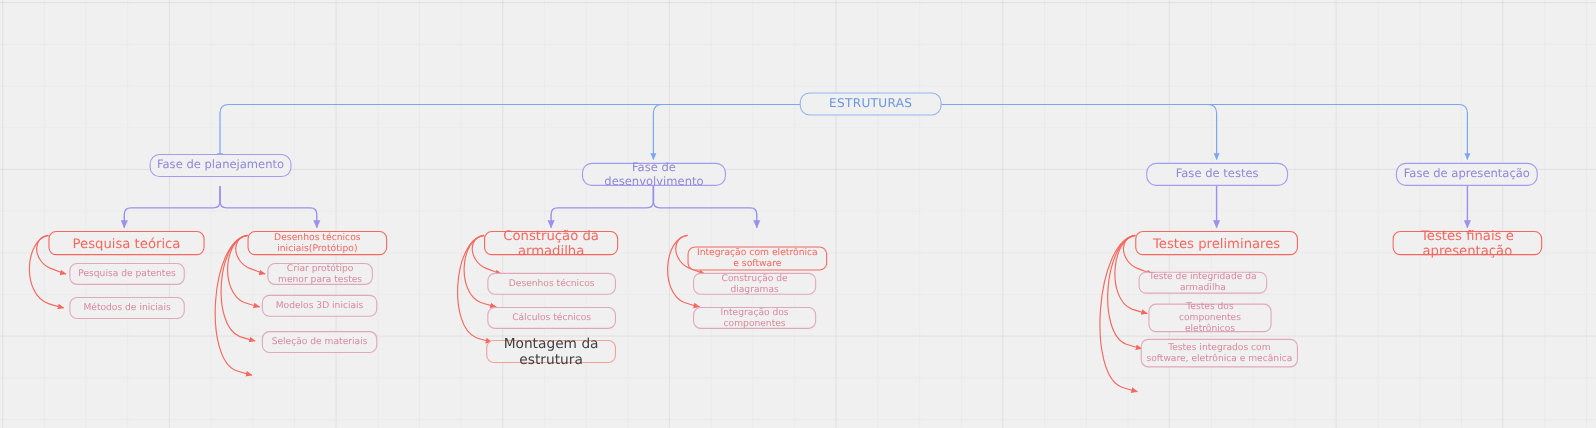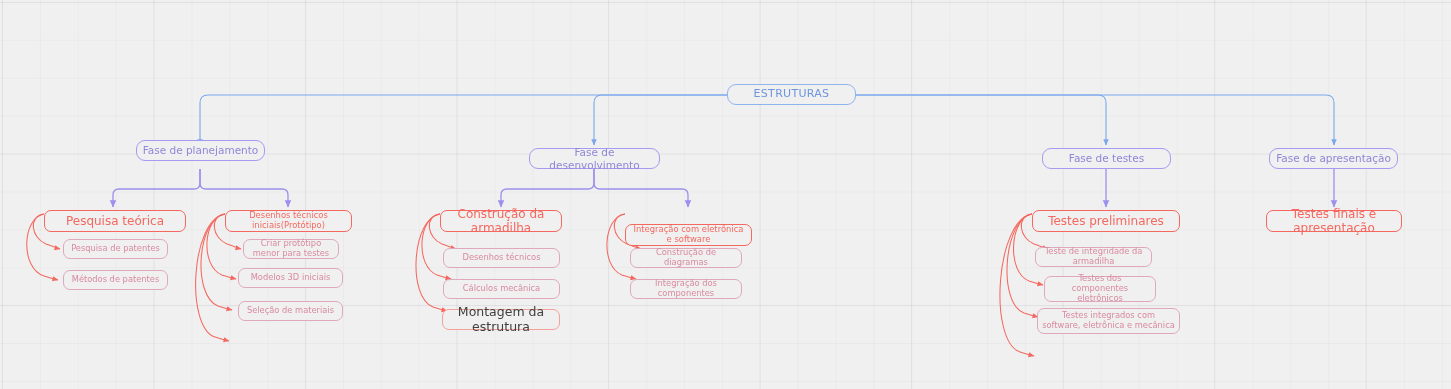--- a/index.html
+++ b/index.html
@@ -161,28 +161,28 @@
   <div class="node lvl1" style="left:1269px; top:148px; width:129px; height:21px;">Fase de apresentação</div>
 
   <div class="node lvl2 big" style="left:44px; top:210px; width:142px; height:22px;">Pesquisa teórica</div>
   <div class="node lvl2 small" style="left:225px; top:210px; width:127px; height:22px;">Desenhos técnicos iniciais(Protótipo)</div>
   <div class="node lvl2 big" style="left:440px; top:210px; width:122px; height:22px;">Construção da armadilha</div>
   <div class="node lvl2 small" style="left:625px; top:210px; width:127px; height:22px;margin-top:14px;">Integração com eletrônica e software</div>
   <div class="node lvl2 big" style="left:1032px; top:210px; width:148px; height:22px;">Testes preliminares</div>
   <div class="node lvl2 big" style="left:1266px; top:210px; width:136px; height:22px;">Testes finais e apresentação</div>
 
   <div class="node lvl3" style="left:63px; top:239px; width:105px; height:20px;">Pesquisa de patentes</div>
-  <div class="node lvl3" style="left:63px; top:270px; width:105px; height:20px;">Métodos de patentes</div>
+  <div class="node lvl3" style="left:63px; top:270px; width:105px; height:20px;">Métodos de iniciais</div>
 
   <div class="node lvl3" style="left:243px; top:239px; width:96px; height:20px;">Criar protótipo menor para testes</div>
   <div class="node lvl3" style="left:238px; top:252px; width:105px; height:20px;margin-top:16px;">Modelos 3D iniciais</div>
   <div class="node lvl3" style="left:238px; top:301px; width:105px; height:20px;">Seleção de materiais</div>
 
   <div class="node lvl3" style="left:443px; top:248px; width:117px; height:20px;">Desenhos técnicos</div>
-  <div class="node lvl3" style="left:443px; top:279px; width:117px; height:20px;">Cálculos mecânica</div>
+  <div class="node lvl3" style="left:443px; top:279px; width:117px; height:20px;">Cálculos técnicos</div>
   <div class="node lvl3 big" style="left:442px; top:309px; width:118px; height:21px;">Montagem da estrutura</div>
 
   <div class="node lvl3" style="left:630px; top:248px; width:112px; height:20px;">Construção de diagramas</div>
   <div class="node lvl3" style="left:630px; top:279px; width:112px; height:20px;">Integração dos componentes</div>
 
   <div class="node lvl3" style="left:1035px; top:247px; width:117px; height:20px;">Teste de integridade da armadilha</div>
   <div class="node lvl3" style="left:1044px; top:276px; width:112px; height:26px;">Testes dos componentes eletrônicos</div>
   <div class="node lvl3" style="left:1037px; top:308px; width:143px; height:26px;">Testes integrados com software, eletrônica e mecânica</div>
 
 </div>

